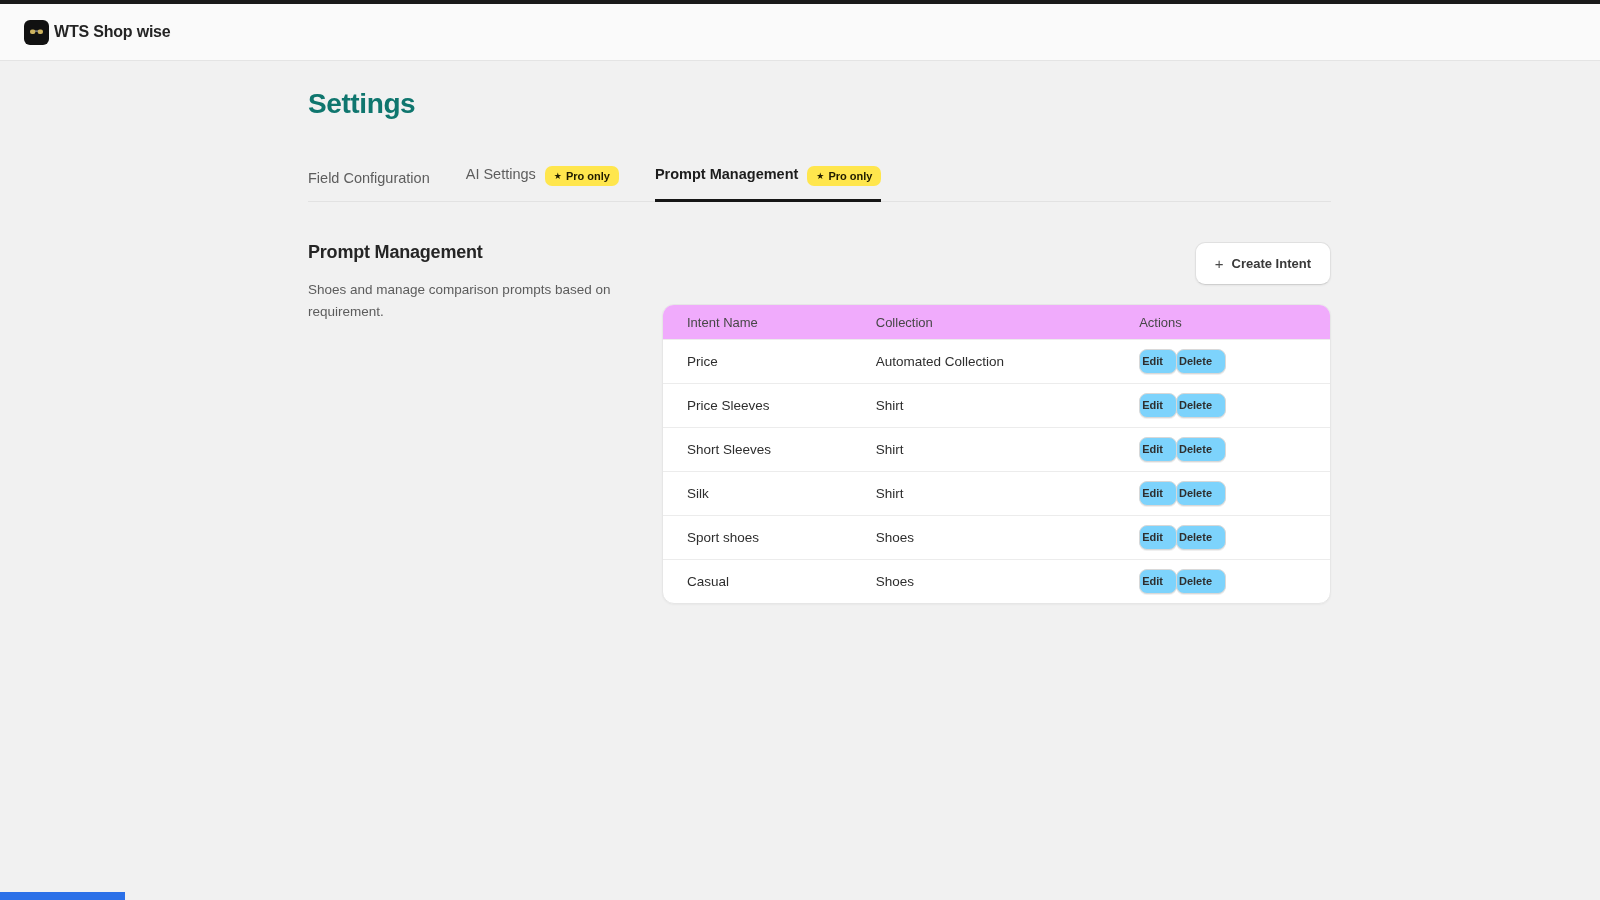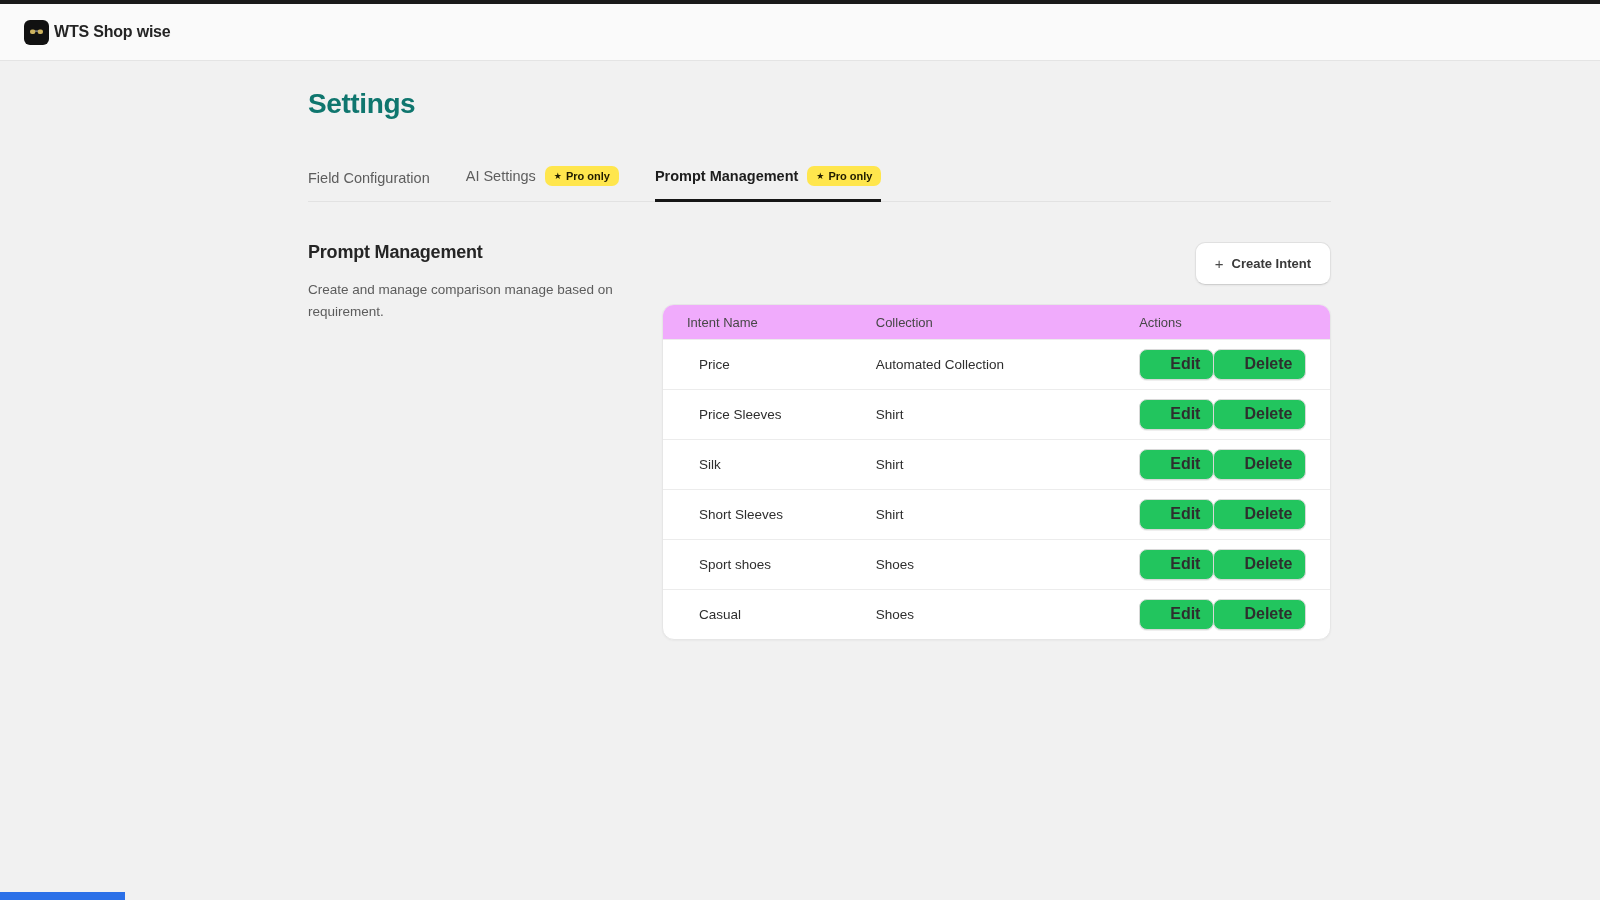--- a/index.html
+++ b/index.html
@@ -41,21 +41,21 @@
   
   .tabs {
     display: flex;
     gap: 36px;
     margin-top: 46px;
     border-bottom: 1px solid #e2e2e2;
     align-items: flex-end;
   }
   .tab {
     display: inline-flex;
-    align-items: center;
+    align-items: flex-start;
     gap: 9px;
     padding-bottom: 15px;
     position: relative;
     cursor: pointer;
   }
   .tab-label { font-size: 14.5px; color: #5d5d5d; white-space: nowrap; }
   .tab.active .tab-label { color: #1d1d1d; font-weight: 700; }
   .tab.active::after {
     content: "";
     position: absolute;
@@ -125,30 +125,30 @@
   thead th:first-child { padding-left: 24px; width: 29.5%; }
   thead th:nth-child(2) { width: 39.5%; }
   thead th:nth-child(3) { width: 31%; }
   tbody td {
     padding: 9px 16px;
     font-size: 13.5px;
     color: #2e2e2e;
     border-top: 1px solid #ececec;
     height: 43px;
   }
-  tbody td:first-child { padding-left: 36px; }
+  tbody td:first-child { padding-left: 24px; }
 
   .btn-group { display: inline-flex; }
   .act-btn {
-    background: #22c55e;
+    background: #7dd3fc;
     border: 1px solid #d8d8d8;
     border-radius: 8px;
-    padding: 5px 13px 6px 30px;
+    padding: 5px 13px 6px 2px;
     font-family: inherit;
-    font-size: 16px;
+    font-size: 11px;
     font-weight: 600;
     color: #2e2e2e;
     cursor: pointer;
     box-shadow: 0 1px 0 rgba(26,26,26,0.07);
   }
   .act-btn.delete { margin-left: -1px; border-radius: 8px; }
 
   .bottom-bar {
     position: fixed;
     left: 0; bottom: 0;
@@ -191,21 +191,21 @@
       <span class="pro-badge">
         <span class="star">★</span>
         <span>Pro only</span>
       </span>
     </div>
   </nav>
 
   <section class="section">
     <div class="section-left">
       <h2 class="section-title">Prompt Management</h2>
-      <p class="section-desc">Create and manage comparison manage based on requirement.</p>
+      <p class="section-desc">Shoes and manage comparison prompts based on requirement.</p>
     </div>
 
     <div class="section-right">
       <div class="btn-row">
         <button class="create-btn">
           <span class="plus">+</span>
           <span>Create Intent</span>
         </button>
       </div>
 
@@ -233,31 +233,31 @@
               <td>Price Sleeves</td>
               <td>Shirt</td>
               <td>
                 <span class="btn-group">
                   <button class="act-btn">Edit</button>
                   <button class="act-btn delete">Delete</button>
                 </span>
               </td>
             </tr>
             <tr>
+              <td>Short Sleeves</td>
+              <td>Shirt</td>
+              <td>
+                <span class="btn-group">
+                  <button class="act-btn">Edit</button>
+                  <button class="act-btn delete">Delete</button>
+                </span>
+              </td>
+            </tr>
+            <tr>
               <td>Silk</td>
-              <td>Shirt</td>
-              <td>
-                <span class="btn-group">
-                  <button class="act-btn">Edit</button>
-                  <button class="act-btn delete">Delete</button>
-                </span>
-              </td>
-            </tr>
-            <tr>
-              <td>Short Sleeves</td>
               <td>Shirt</td>
               <td>
                 <span class="btn-group">
                   <button class="act-btn">Edit</button>
                   <button class="act-btn delete">Delete</button>
                 </span>
               </td>
             </tr>
             <tr>
               <td>Sport shoes</td>

